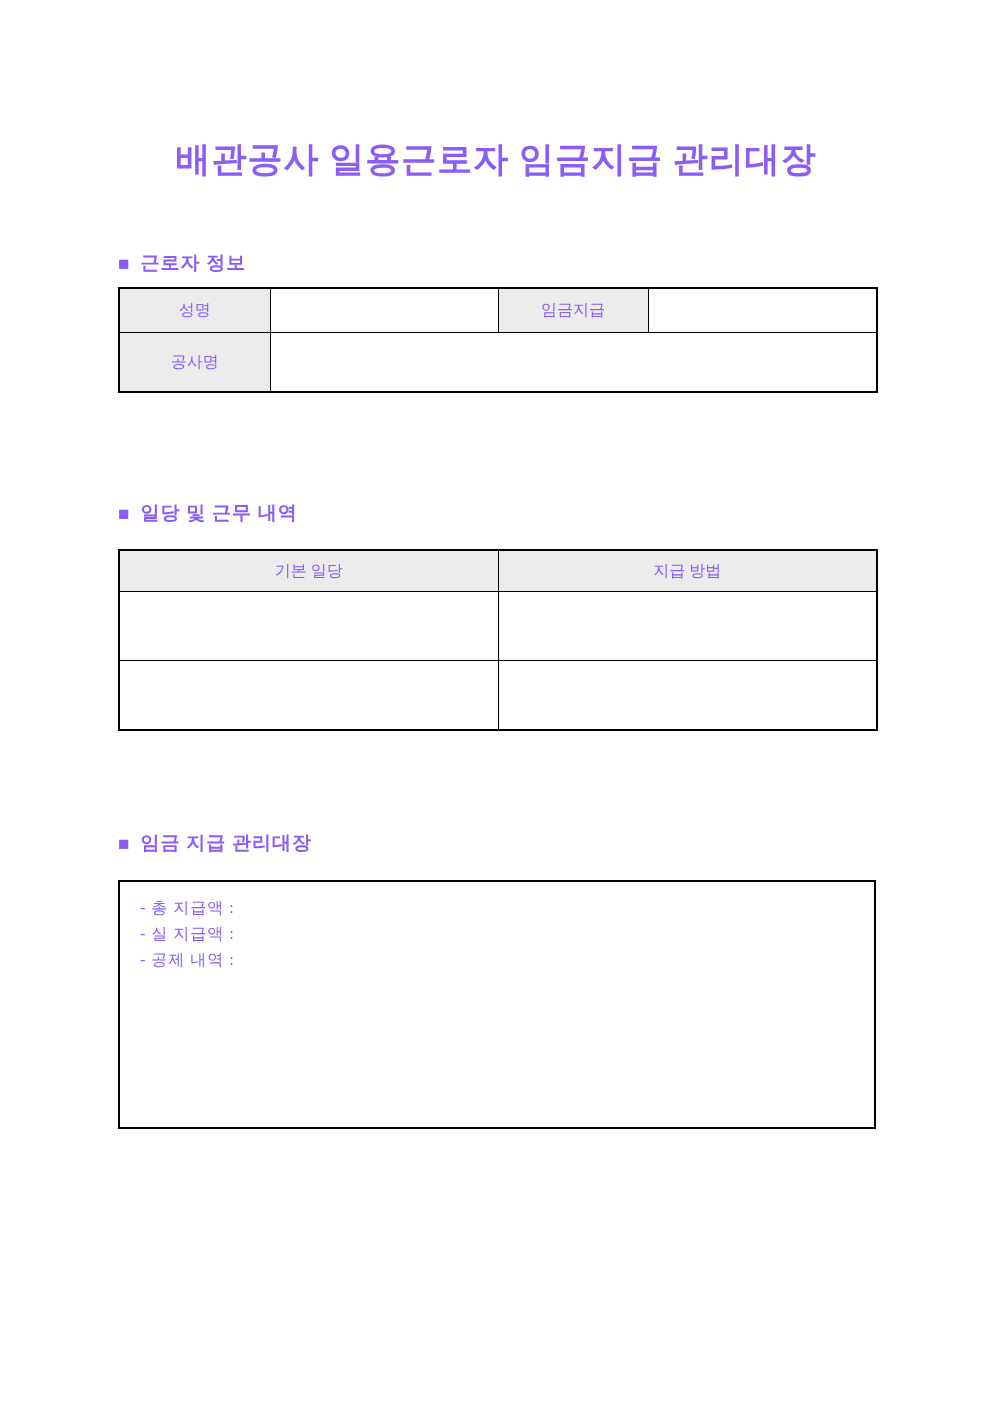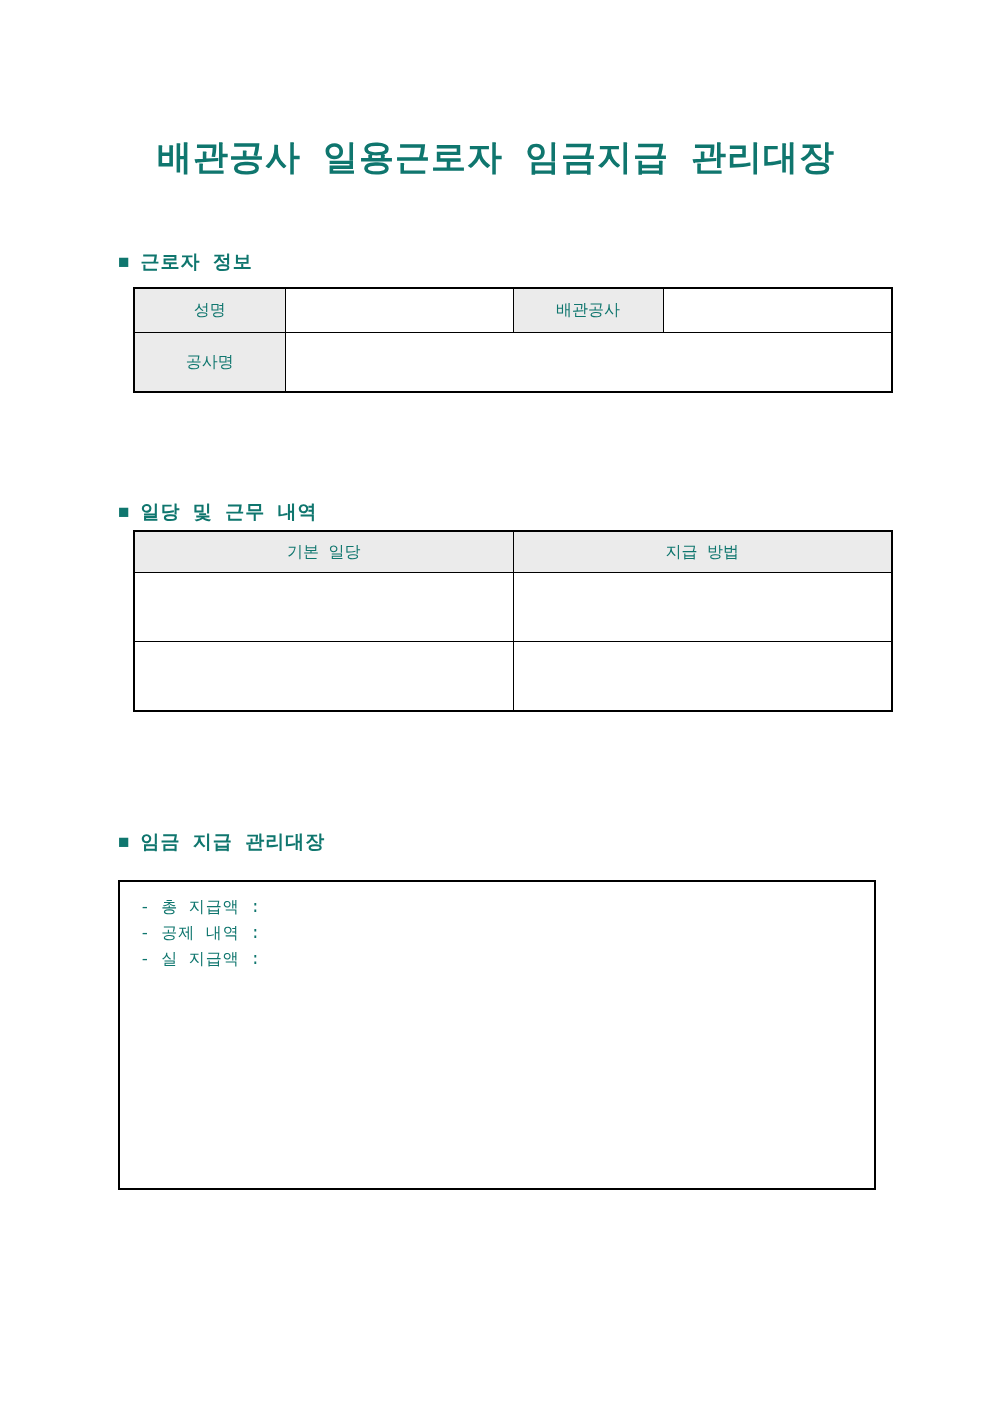--- a/index.html
+++ b/index.html
@@ -5,22 +5,22 @@
   html, body {
     margin: 0;
     padding: 0;
     background: #ffffff;
   }
   .page {
     position: relative;
     width: 992px;
     height: 1403px;
     background: #ffffff;
-    font-family: Liberation Mono, monospace;
-    color: #0f766e;
+    font-family: Liberation Serif, serif;
+    color: #8b5cf6;
     overflow: hidden;
   }
   .title {
     position: absolute;
     top: 138px;
     left: 0;
     width: 100%;
     text-align: center;
     font-size: 35px;
     font-weight: bold;
@@ -46,51 +46,50 @@
   .heading-wage-work   { top: 500px; }
   .heading-payment     { top: 830px; }
 
   table.form-table {
     position: absolute;
     left: 118px;
     width: 758px;
     border-collapse: collapse;
     table-layout: fixed;
     border: 2px solid #000000;
-    margin-left: 15px;
   }
   table.form-table td {
     border: 1px solid #000000;
     font-size: 16px;
     padding: 0 8px;
     overflow: hidden;
   }
   td.label-cell {
     background: #ebebeb;
     text-align: center;
     font-weight: normal;
   }
   td.value-cell {
     background: #ffffff;
   }
   .worker-table { top: 287px; }
   .worker-table tr.row-a td { height: 43px; }
   .worker-table tr.row-b td { height: 40px; }
   .worker-table tr.row-c td { height: 58px; text-align: center; }
 
-  .wage-table { top: 530px; }
+  .wage-table { top: 549px; }
   .wage-table tr.head-row td { height: 40px; }
   .wage-table tr.blank-row td { height: 68px; }
 
   .details-box {
     position: absolute;
     top: 880px;
     left: 118px;
     width: 758px;
-    height: 310px;
+    height: 249px;
     border: 2px solid #000000;
     box-sizing: border-box;
     padding: 13px 20px;
   }
   .details-box .detail-line {
     font-size: 16px;
     line-height: 26px;
     letter-spacing: 1px;
   }
 </style>
@@ -110,21 +109,21 @@
     <colgroup>
       <col style="width:151px">
         <col style="width:228px">
         <col style="width:150px">
         <col style="width:229px">
     </colgroup>
     <tbody>
       <tr class="row-a">
         <td class="label-cell">성명</td>
         <td class="value-cell"></td>
-        <td class="label-cell">배관공사</td>
+        <td class="label-cell">임금지급</td>
         <td class="value-cell"></td>
       </tr>
       <tr class="row-c">
         <td class="label-cell">공사명</td>
         <td class="value-cell" colspan="3"></td>
       </tr>
     </tbody>
   </table>
 
   <div class="section-heading heading-wage-work">
@@ -153,17 +152,17 @@
     </tbody>
   </table>
 
   <div class="section-heading heading-payment">
     <span class="bullet">■</span>
     <span>임금 지급 관리대장</span>
   </div>
 
   <div class="details-box">
     <div class="detail-line">- 총 지급액 :</div>
+    <div class="detail-line">- 실 지급액 :</div>
     <div class="detail-line">- 공제 내역 :</div>
-    <div class="detail-line">- 실 지급액 :</div>
   </div>
 
 </div>
 
 </body></html>

